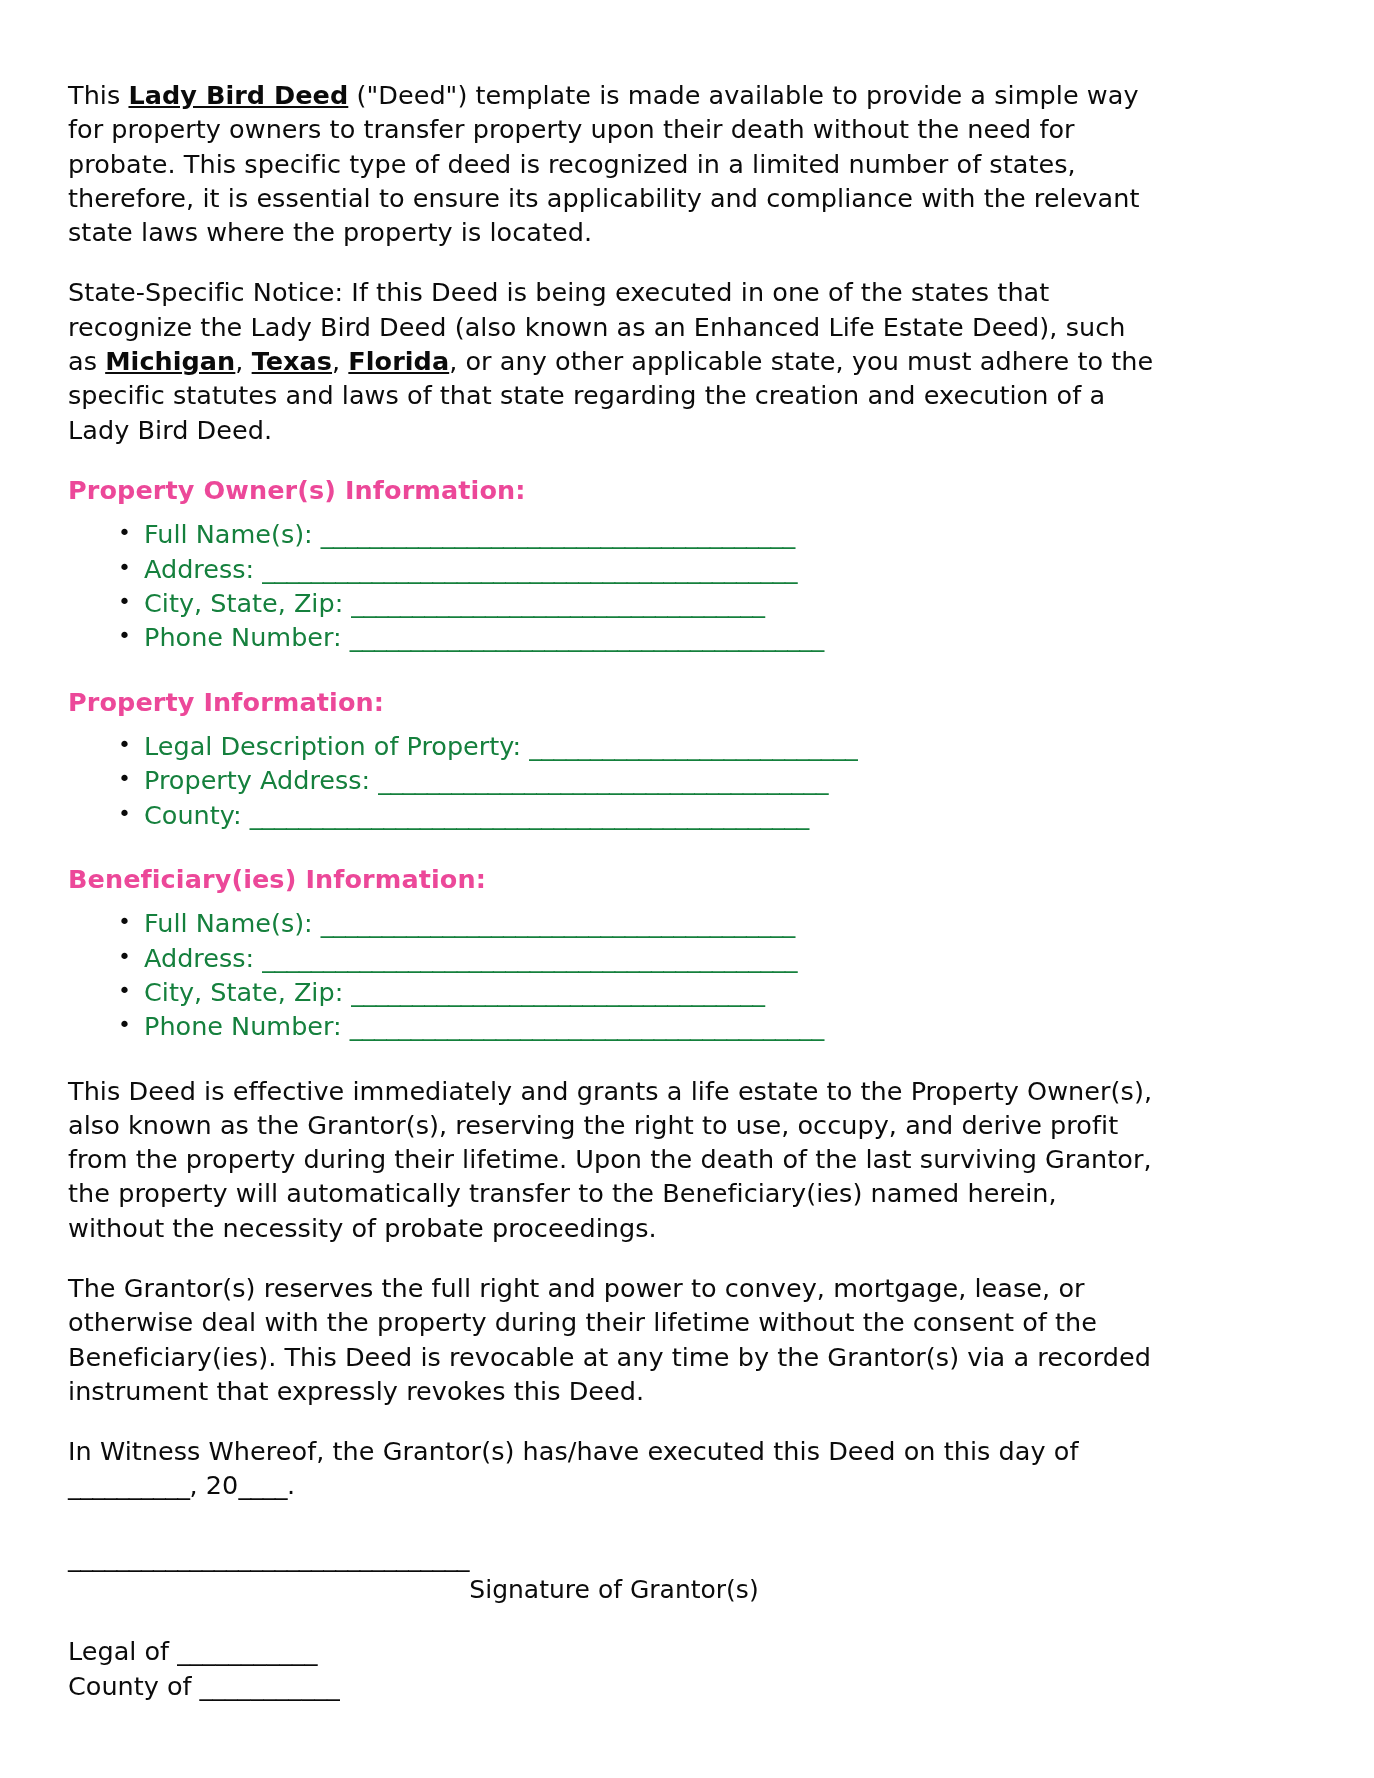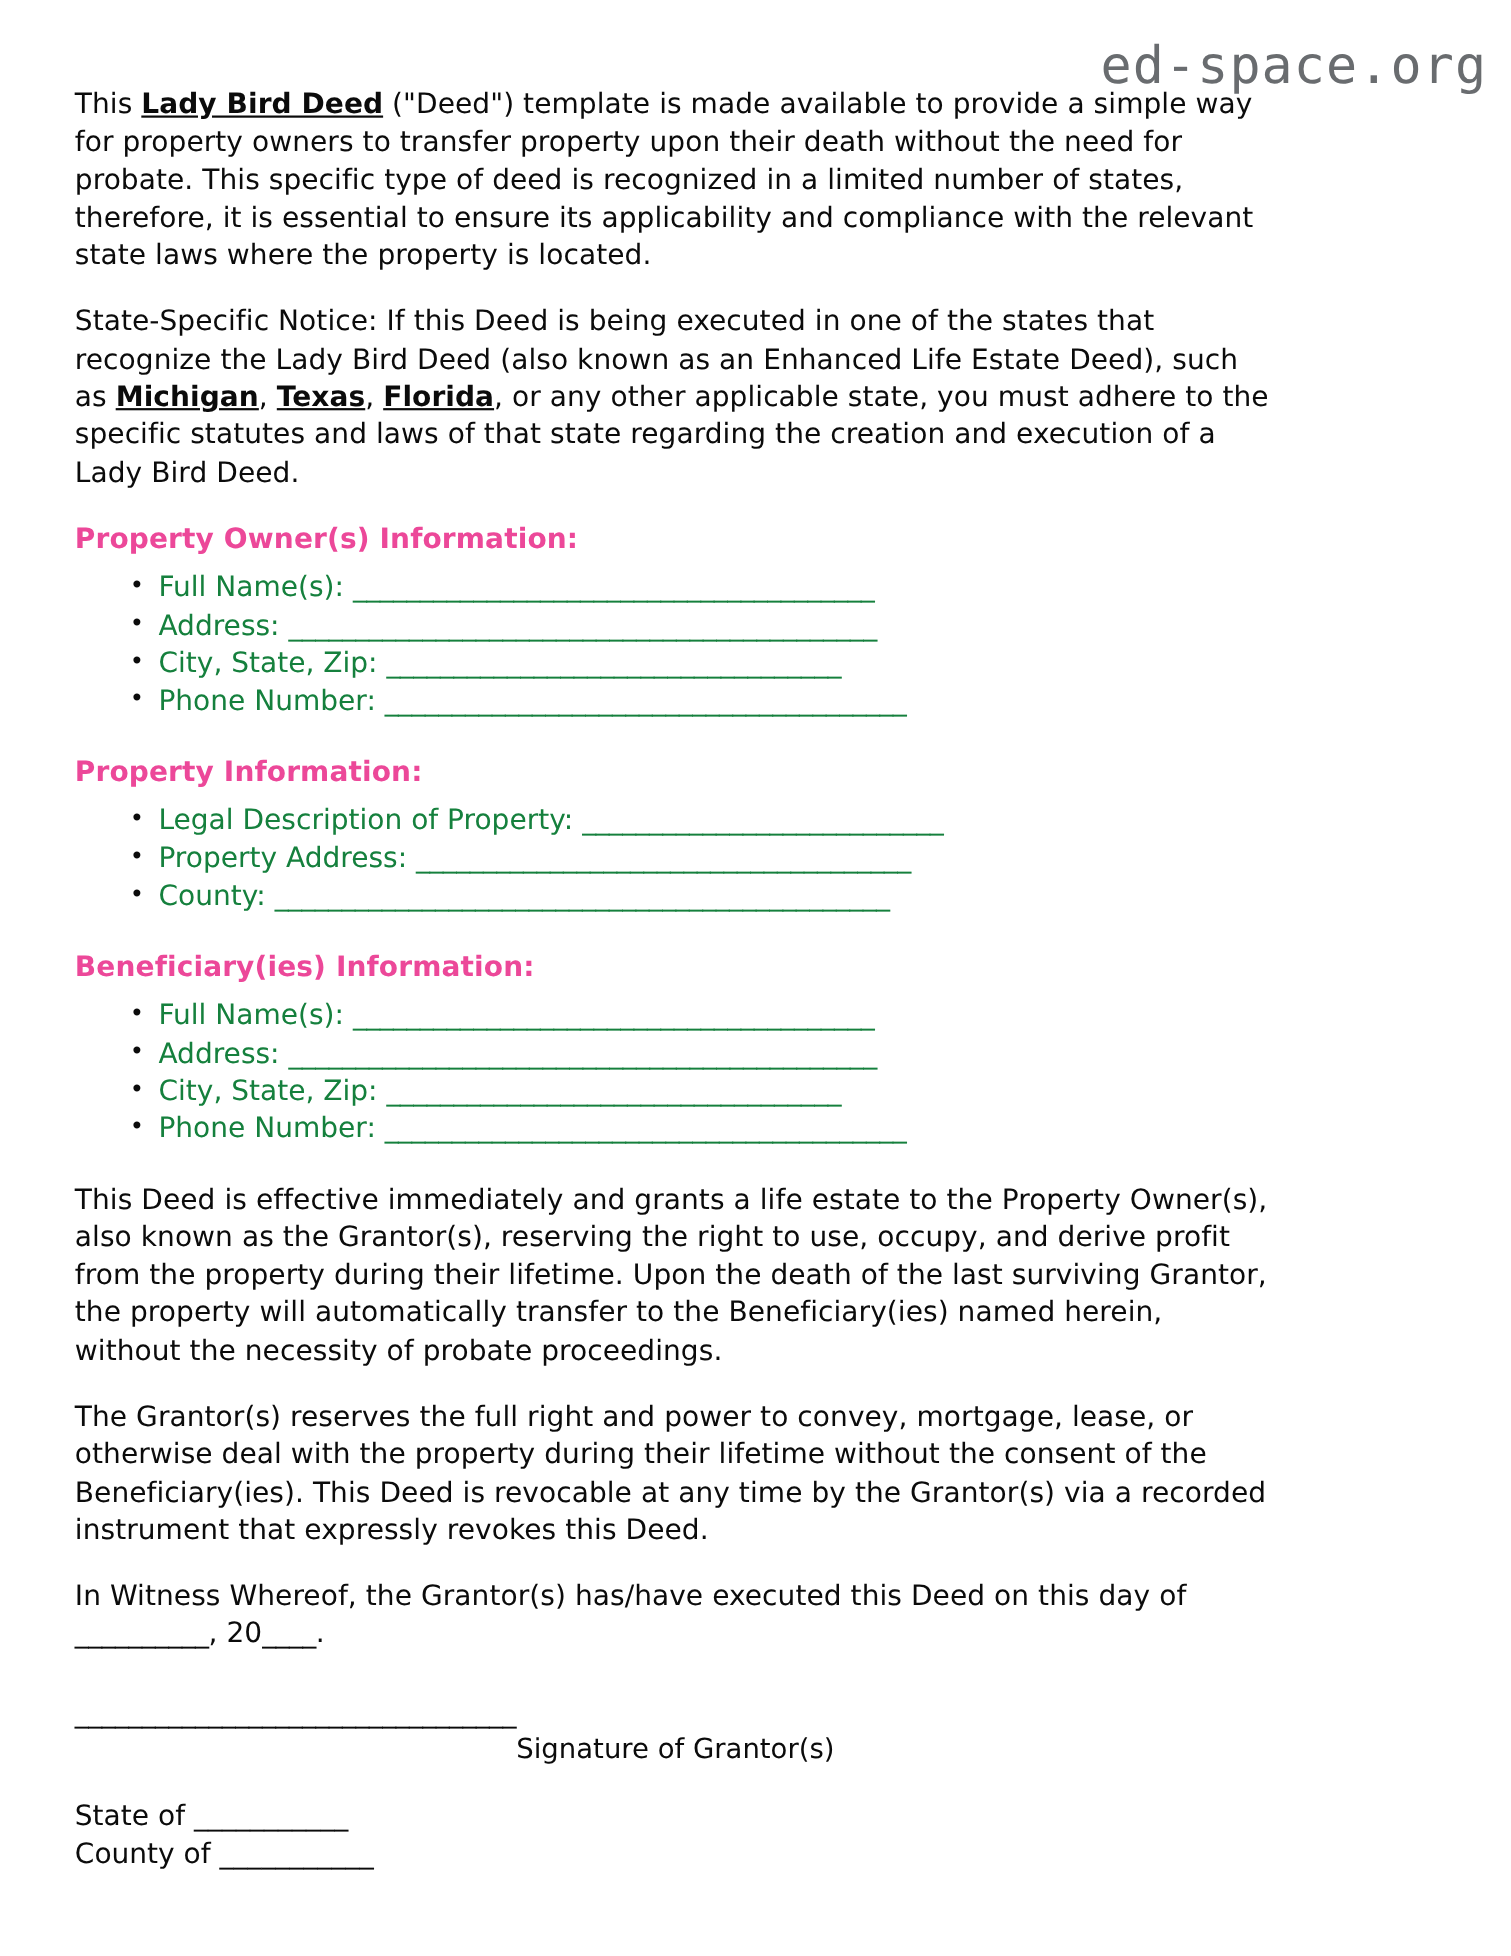--- a/index.html
+++ b/index.html
@@ -109,21 +109,20 @@
     line-height: 1.345;
     color: #0b0b0b;
     white-space: nowrap;
   }
 </style>
 </head>
 <body>
 
 <div class="page">
 
-  <div class="watermark">ed-space.org</div>
 
   <div class="content">
 
     <p class="para"><span>This </span><span class="b">Lady Bird Deed</span><span> ("Deed") template is made available to provide a simple way for property owners to transfer property upon their death without the need for probate. This specific type of deed is recognized in a limited number of states, therefore, it is essential to ensure its applicability and compliance with the relevant state laws where the property is located.</span></p>
 
     <p class="para"><span>State-Specific Notice: If this Deed is being executed in one of the states that recognize the Lady Bird Deed (also known as an Enhanced Life Estate Deed), such as </span><span class="b">Michigan</span><span>, </span><span class="b">Texas</span><span>, </span><span class="b">Florida</span><span>, or any other applicable state, you must adhere to the specific statutes and laws of that state regarding the creation and execution of a Lady Bird Deed.</span></p>
 
     <h3 class="section-head">Property Owner(s) Information:</h3>
     <ul class="fields">
       <li><span>Full Name(s): </span><span class="blank">_______________________________________</span></li>
@@ -152,18 +151,18 @@
     <p class="para">The Grantor(s) reserves the full right and power to convey, mortgage, lease, or otherwise deal with the property during their lifetime without the consent of the Beneficiary(ies). This Deed is revocable at any time by the Grantor(s) via a recorded instrument that expressly revokes this Deed.</p>
 
     <p class="para"><span>In Witness Whereof, the Grantor(s) has/have executed this Deed on this day of </span><span class="blank">__________</span><span>, 20</span><span class="blank">____</span><span>.</span></p>
 
     <div class="sig-block">
       <div class="sig-rule">_________________________________</div>
       <div class="sig-label">Signature of Grantor(s)</div>
     </div>
 
     <div class="state-lines">
-      <div>State of ___________</div>
+      <div>Legal of ___________</div>
       <div>County of ___________</div>
     </div>
 
   </div>
 </div>
 
 </body></html>

